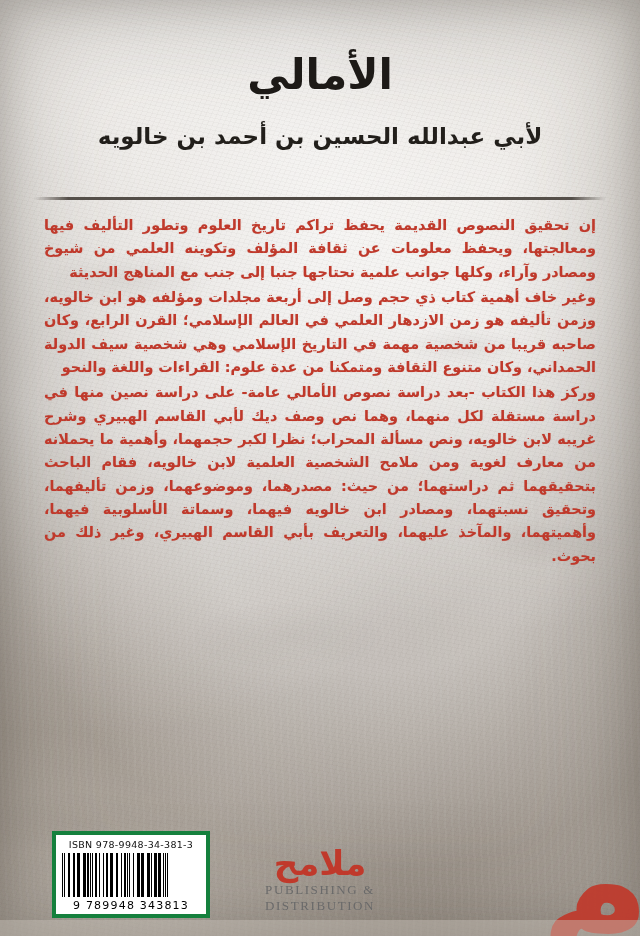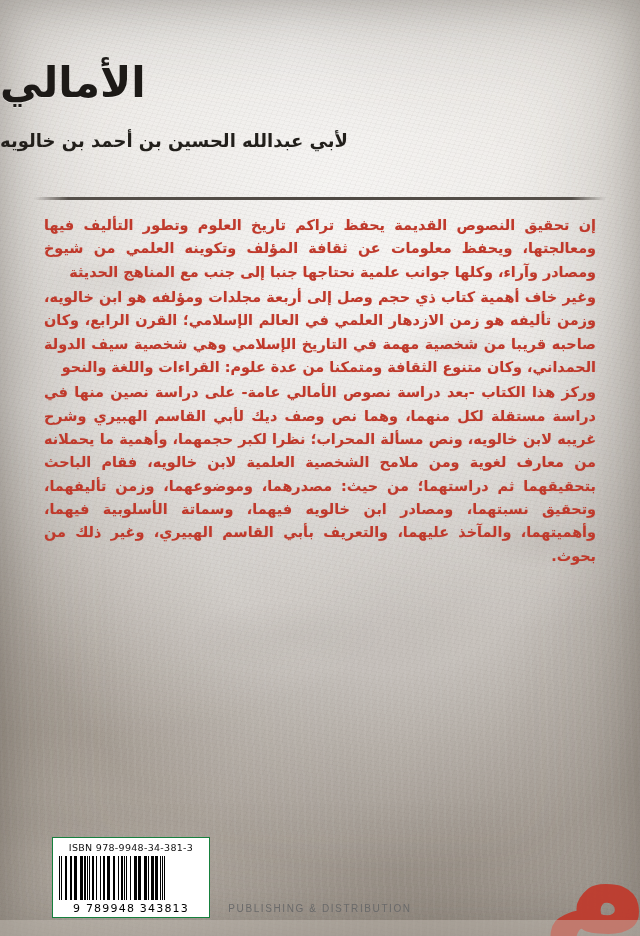--- a/index.html
+++ b/index.html
@@ -56,39 +56,39 @@
   }
   .vignette {
     position: absolute;
     inset: 0;
     box-shadow: inset 0 0 120px rgba(70,62,55,0.35), inset 0 0 40px rgba(70,62,55,0.25);
   }
 
   
   .header {
     position: absolute;
-    top: 12px; left: 0; right: 0;
+    top: 4px; left: 0; right: 0;
     height: 180px;
-    text-align: left;
+    text-align: center;
   }
   .book-title {
     margin: 0;
     padding-top: 48px;
     font-family: "DejaVu Sans", sans-serif;
     font-size: 42px;
     font-weight: 700;
     color: #1d1a17;
     letter-spacing: 0;
     line-height: 1.1;
     text-shadow: 0 1px 0 rgba(255,255,255,0.35);
   }
   .book-author {
     margin: 22px 0 0 0;
     font-family: "DejaVu Sans", sans-serif;
-    font-size: 18px;
+    font-size: 23px;
     font-weight: 700;
     color: #221f1b;
     line-height: 1.4;
   }
 
   
   .rule {
     position: absolute;
     top: 197px;
     left: 34px;
@@ -135,21 +135,21 @@
     height: 120px;
   }
 
   
   .barcode-box {
     position: absolute;
     left: 52px;
     bottom: 18px;
     width: 158px;
     background: #ffffff;
-    border: 1px solid #15803d;
+    border: 4px solid #15803d;
     padding: 4px 6px 2px 6px;
     box-sizing: border-box;
   }
   .isbn-text {
     font-family: "DejaVu Sans", sans-serif;
     font-size: 9.5px;
     color: #111;
     text-align: center;
     direction: ltr;
     letter-spacing: .3px;
@@ -195,22 +195,22 @@
   }
   .pub-ar {
     margin-top: 8px;
     font-family: "DejaVu Sans", sans-serif;
     font-size: 11px;
     color: #5b5b5b;
     letter-spacing: .5px;
   }
   .pub-en {
     margin-top: 2px;
-    font-family: Liberation Sans, sans-serif;
-    font-size: 10px;
+    font-family: Liberation Serif, serif;
+    font-size: 13px;
     color: #6a6a6a;
     letter-spacing: 1.6px;
     direction: ltr;
   }
 
   
   .deco-glyph {
     position: absolute;
     right: -10px;
     bottom: -26px;
@@ -314,20 +314,21 @@
           <i style="width: 1px; background: transparent;"></i>
           <i style="width: 1px; background: rgb(0, 0, 0);"></i>
           <i style="width: 1px; background: transparent;"></i>
           <i style="width: 1px; background: rgb(0, 0, 0);"></i>
           <i style="width: 1px; background: transparent;"></i>
         </div>
       <div class="barcode-digits">9  789948  343813</div>
     </div>
 
     <div class="publisher">
+      <div class="pub-mark">ملامح</div>
       <div class="pub-en">PUBLISHING &amp; DISTRIBUTION</div>
     </div>
 
     <div class="deco-glyph">م</div>
 
     <div class="bottom-strip"></div>
   </div>
 
 </div>
 

